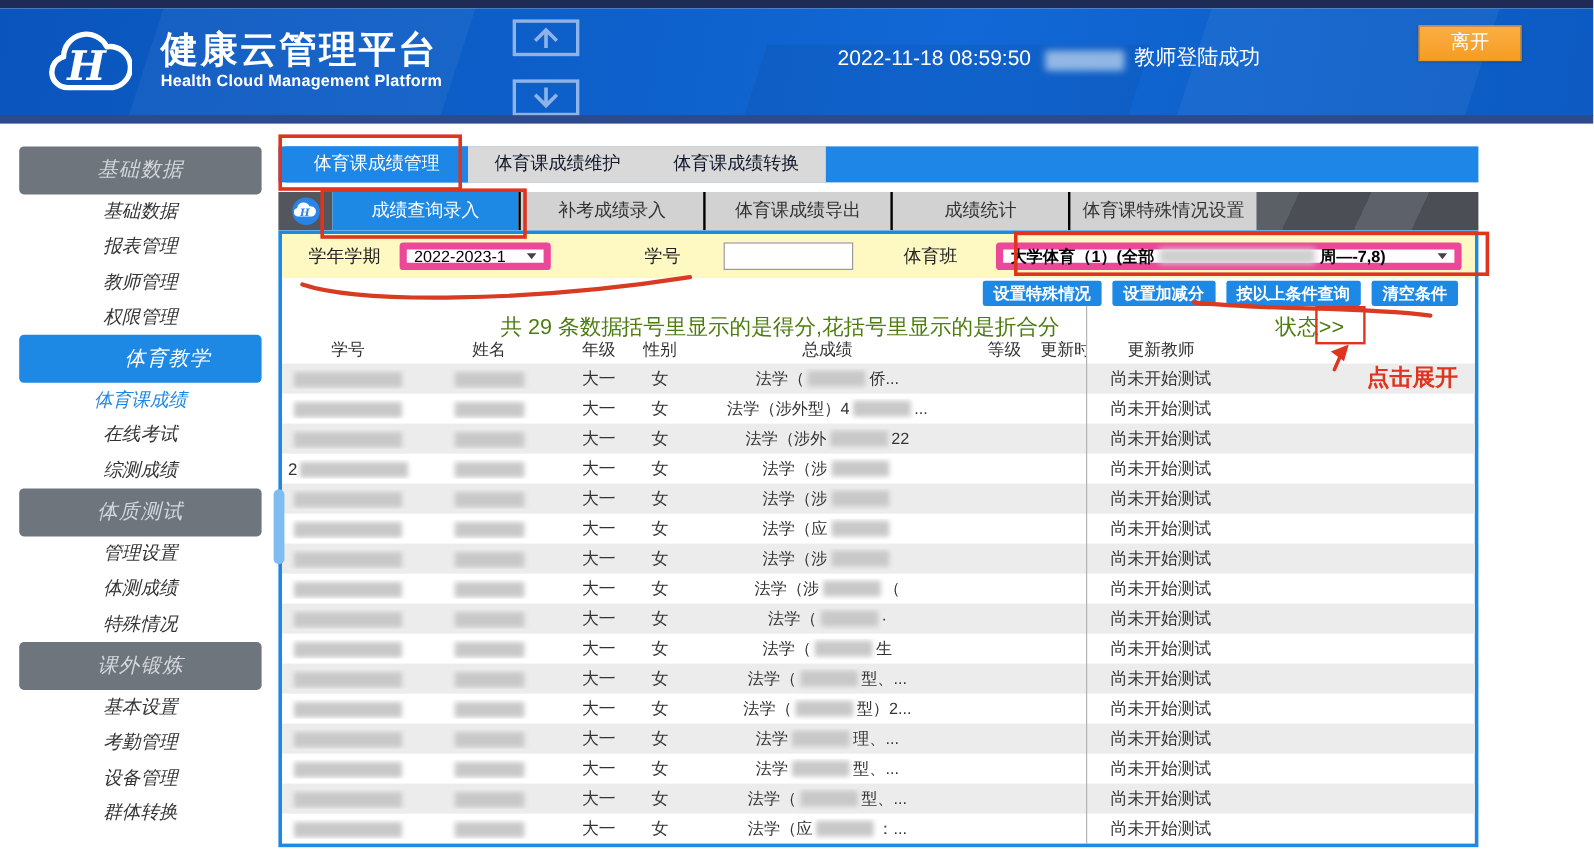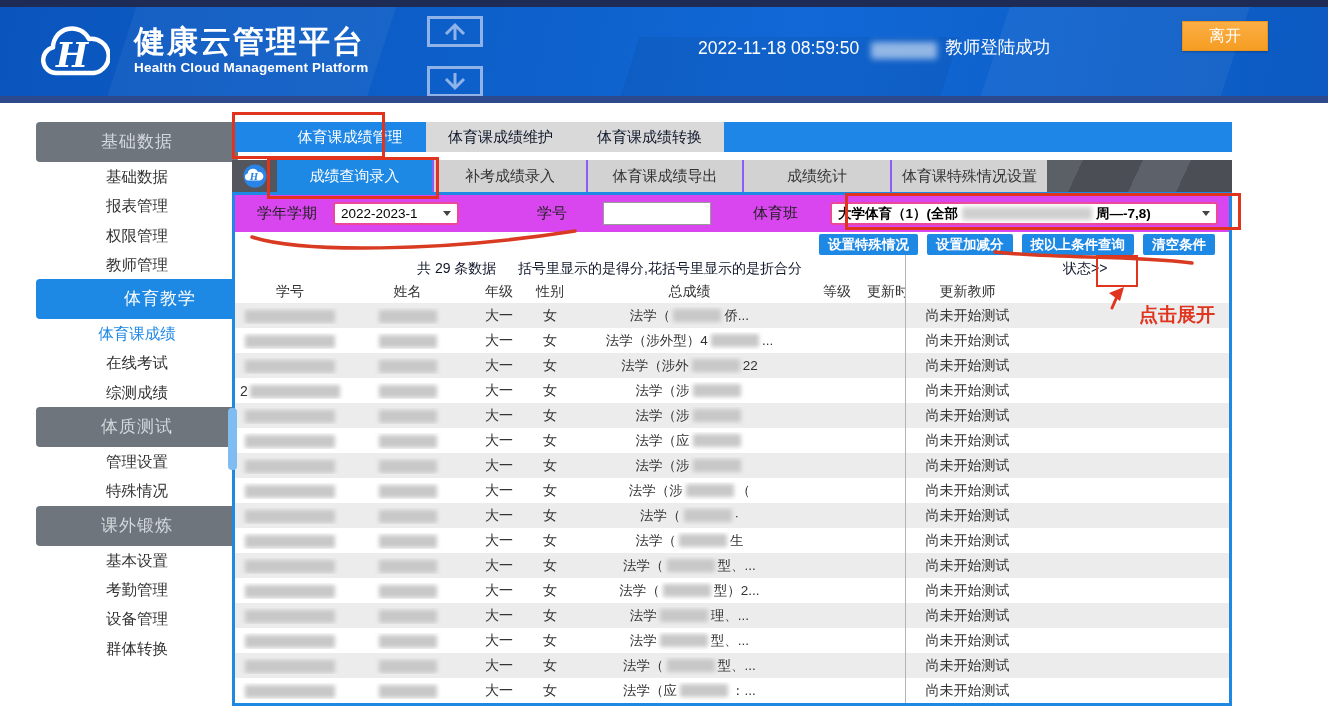--- a/index.html
+++ b/index.html
@@ -24,56 +24,56 @@
   .brand .t2 { font-size:13.5px; font-weight:bold; letter-spacing:0.2px; margin-top:1px; }
   .nav-arrow { position:absolute; left:427px; width:56px; height:31px; cursor:pointer; }
   .nav-arrow.up { top:9px; } .nav-arrow.down { top:59px; }
   .login-status { position:absolute; left:698px; top:28px; color:#fff; font-size:17.5px; display:flex; align-items:flex-end; }
   .login-status .blur-name { display:inline-block; width:66px; height:17px; margin:0 8px 0 12px;
     background:rgba(255,255,255,0.55); border-radius:2px; filter:blur(3px); }
   .leave-btn { position:absolute; right:60px; top:14px; width:86px; height:30px;
     background:linear-gradient(#fbae45,#f59d22); border:1px solid #e8941f; color:#fff;
     font-size:16px; text-align:center; line-height:28px; cursor:pointer; box-shadow:0 1px 2px rgba(0,0,0,.25); }
   
-  .sidebar { position:absolute; left:36px; top:122px; width:202px; }
+  .sidebar { position:absolute; left:16px; top:122px; width:202px;font-style:italic; }
   .side-head { height:40px; border-radius:4px; background:#6e757d; color:#d4d8dc;
     font-size:17px; text-align:center; line-height:40px; letter-spacing:1px; }
   .side-head.active { background:#1e88e5; color:#fff;padding-left:46px; }
   .side-item { height:29.3px; line-height:29.3px; text-align:center; font-size:15.5px; color:#333; cursor:pointer; }
   .side-item.active { color:#1e88e5; }
   
-  .ptabs { position:absolute; left:232px; top:122px; width:1000px; height:30px; background:#1d86e6; display:flex;padding-left:36px; }
+  .ptabs { position:absolute; left:232px; top:122px; width:1000px; height:30px; background:#1d86e6; display:flex; }
   .ptab { height:30px; line-height:30px; font-size:15px; text-align:center; cursor:pointer; }
   .ptab.active { width:152px; background:#1d86e6; color:#fff; }
   .ptab.inactive { width:149px; background:#d9d9d9; color:#0f172a; }
   .ptab-gray { display:flex; background:#d9d9d9; }
   
   .stabs { position:absolute; left:232px; top:160px; width:1000px; height:32px; display:flex; }
   .stab-icon { width:45px; height:32px; background:#53575d; display:flex; align-items:center; justify-content:center; }
   .stab { height:32px; line-height:32px; font-size:15px; text-align:center; cursor:pointer; }
   .stab.active { width:155px; background:#1e88e5; color:#fff; }
-  .stab.gray { background:#d2d2d2; color:#333; border-left:2px solid #8b5cf6;font-family:Liberation Serif, serif; }
+  .stab.gray { background:#d2d2d2; color:#333; border-left:2px solid #000000;font-family:Liberation Serif, serif; }
   .stab-fill { flex:1; background:linear-gradient(115deg,#5b6067 18%,#4b4f55 18% 48%,#5d626a 48% 72%,#4b4f55 72%); }
   
   .panel { position:absolute; left:232px; top:192px; width:1000px; height:514px;
     border:3px solid #1e88e5; background:#fff; }
-  .filter-row { height:37px; background:#d946ef; display:flex; align-items:center; font-size:15px; color:#222; }
+  .filter-row { height:37px; background:#fef9c3; display:flex; align-items:center; font-size:15px; color:#222; }
   .flabel { margin-left:22px; }
-  .select { background:#fff; border:2px solid #ec4899; border-radius:3px; height:23px;
+  .select { background:#fff; border:6px solid #ec4899; border-radius:3px; height:23px;
     display:flex; align-items:center; font-size:13.5px; color:#000; padding:0 6px; cursor:pointer; position:relative; }
   .caret { width:0; height:0; border-left:4.5px solid transparent; border-right:4.5px solid transparent;
     border-top:5.5px solid #444; margin-left:auto; }
   .sel-term { width:126px; margin-left:16px; }
   .input-sid { width:108px; height:23px; border:1px solid #9a9a9a; background:#fff; margin-left:36px; font-size:14px; padding:0 4px; }
   .sel-class { width:388px; margin-left:32px; font-weight:bold; }
   .sel-class .mid-blur { display:inline-block; width:130px; height:13px; background:#cfcfcf; filter:blur(2.5px); margin:0 4px; }
   .btn-row { height:25px; display:flex; justify-content:flex-end; align-items:center; gap:9px; padding-right:14px; background:#fff; }
   .act-btn { background:#1e88e5; color:#fff; border:none; font-size:13.5px; font-weight:bold;
     height:21px; padding:0 9px; border-radius:2px; cursor:pointer; font-family:inherit; }
-  .info-row { height:23px; position:relative; font-size:14px; color:#0f172a; background:#fff; }
+  .info-row { height:23px; position:relative; font-size:18px; color:#4d7c0f; background:#fff; }
   .info-count { position:absolute; left:182px; top:3px; }
   .info-note { position:absolute; left:283px; top:3px; }
   .info-status { position:absolute; left:828px; top:3px; }
   
   .grid-row { display:grid; grid-template-columns:110px 125px 58px 44px 235px 60px 38px 125px 199px;
     align-items:center; font-size:14px; color:#333; }
   .grid-row > div { text-align:center; overflow:hidden; white-space:nowrap; }
   .thead { height:23px; background:#fff; color:#333; }
   .trow { height:25px; }
   .trow:nth-child(odd) { background:#ececec; }
@@ -129,28 +129,29 @@
       <span>教师登陆成功</span>
     </div>
     <div class="leave-btn">离开</div>
   </div>
   <div class="header-bottom"></div>
 
   <div class="sidebar" id="sidebar">
       <div class="side-head">基础数据</div>
       <div class="side-item">基础数据</div>
       <div class="side-item">报表管理</div>
+      <div class="side-item">教师管理</div>
       <div class="side-item">权限管理</div>
-      <div class="side-item">教师管理</div>
       <div class="side-head active">体育教学</div>
       <div class="side-item active">体育课成绩</div>
       <div class="side-item">在线考试</div>
       <div class="side-item">综测成绩</div>
       <div class="side-head">体质测试</div>
       <div class="side-item">管理设置</div>
+      <div class="side-item">体测成绩</div>
       <div class="side-item">特殊情况</div>
       <div class="side-head">课外锻炼</div>
       <div class="side-item">基本设置</div>
       <div class="side-item">考勤管理</div>
       <div class="side-item">设备管理</div>
       <div class="side-item">群体转换</div>
     </div>
 
   <div class="ptabs" id="ptabs">
       <div style="width: 6px;"></div>

